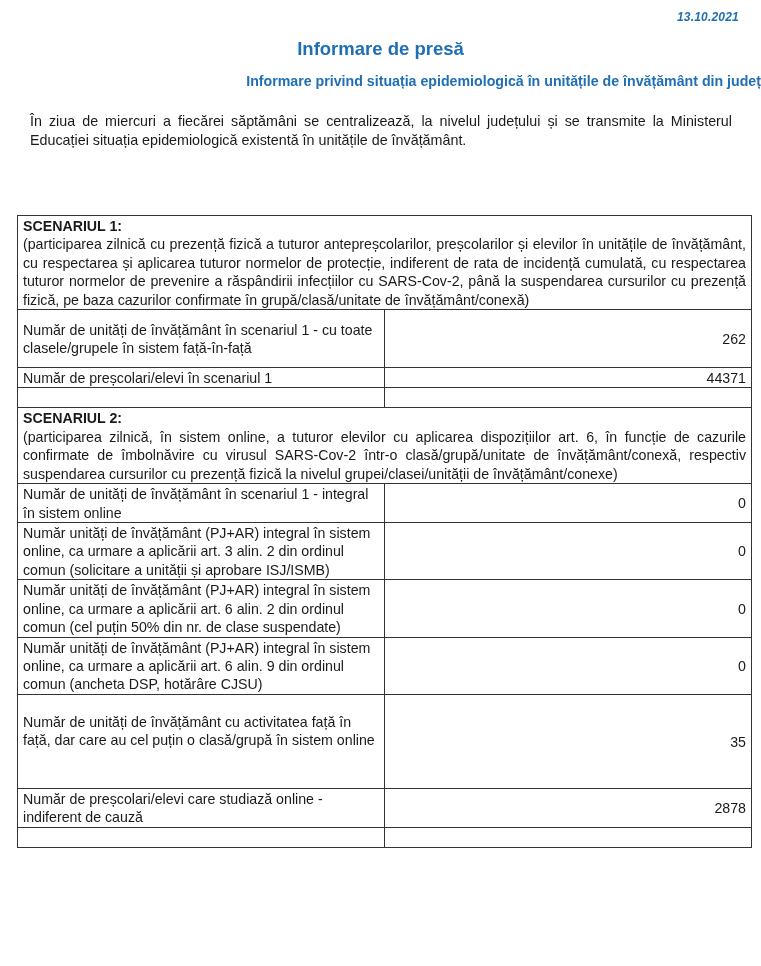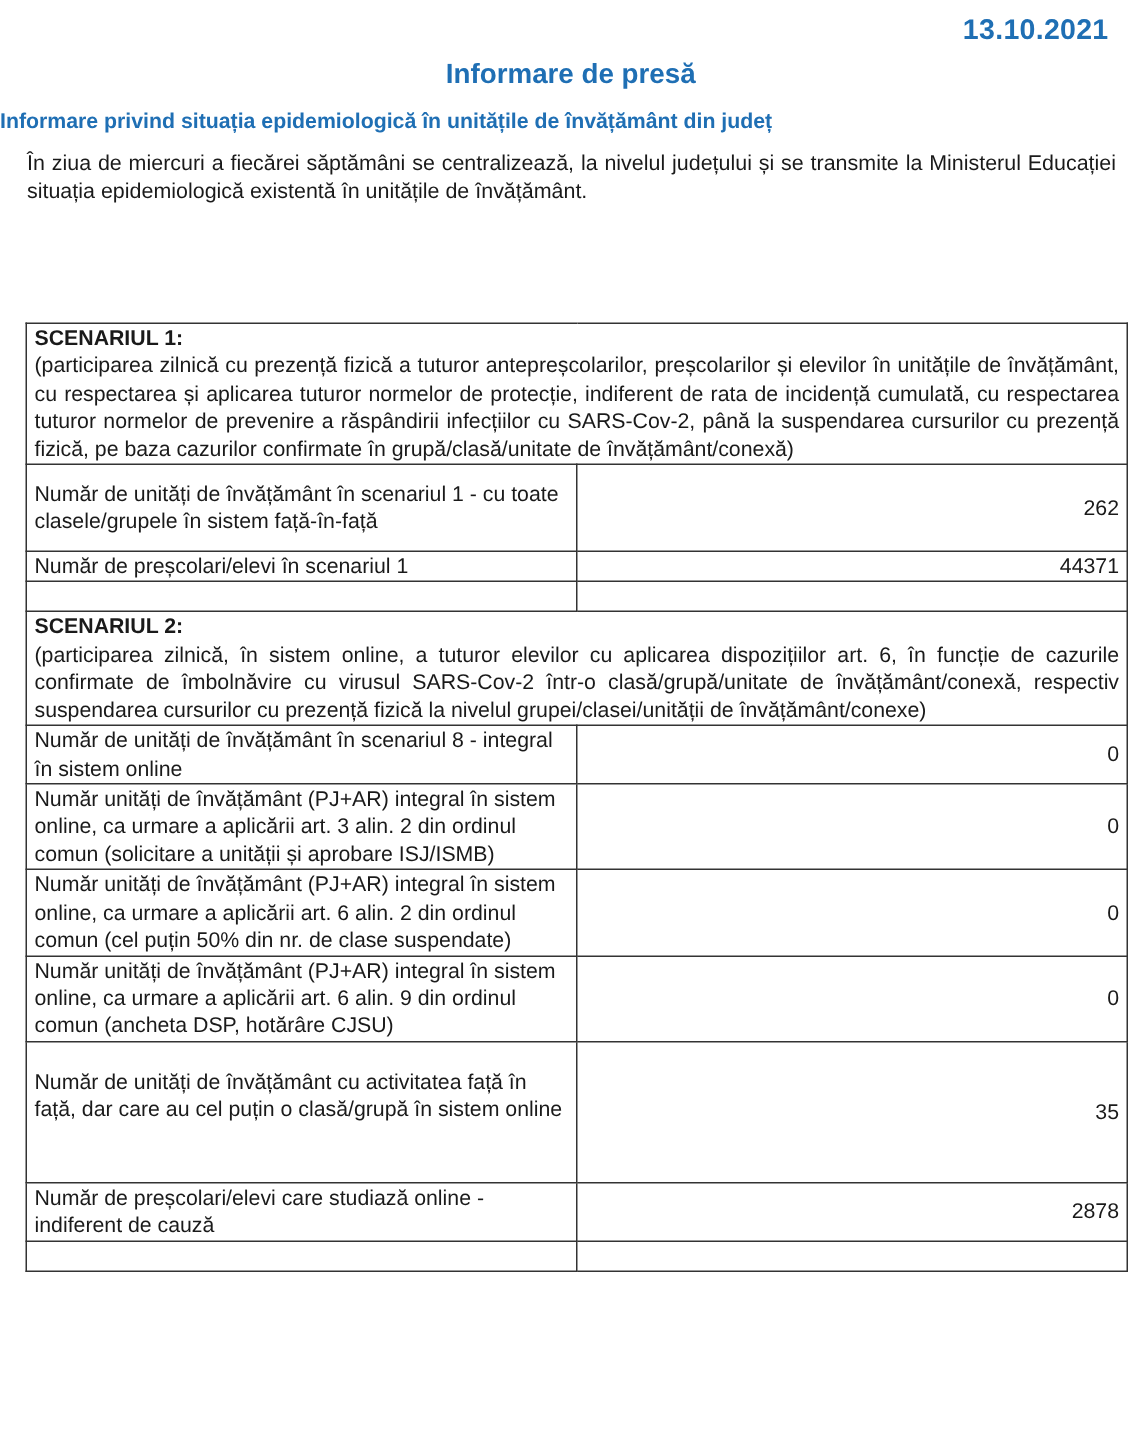--- a/index.html
+++ b/index.html
@@ -3,36 +3,37 @@
 <meta charset="utf-8">
 <style>
   html, body { margin: 0; padding: 0; background: #ffffff; }
   body {
     width: 761px; height: 966px; overflow: hidden; position: relative;
     font-family: "Liberation Sans", "DejaVu Sans", sans-serif;
     color: #1a1a1a;
   }
   .date {
     position: absolute; right: 22px; top: 10px;
-    font-size: 19px; font-weight: bold; color: #1f6fb4;
+    font-size: 12px; font-weight: bold; color: #1f6fb4;
     letter-spacing: 0.2px;
+    font-style: italic;
   }
   .title {
     position: absolute; left: 0; right: 0; top: 38px; text-align: center;
     font-size: 18.5px; font-weight: bold; color: #1f6fb4;
   }
   .subtitle {
-    position: absolute; left: 0; right: 0; top: 73px; text-align: left;
+    position: absolute; left: 0; right: 0; top: 73px; text-align: right;
     font-size: 14.2px; font-weight: bold; color: #1f6fb4;
   }
   .intro {
     position: absolute; left: 18px; width: 726px; top: 100px;
     font-size: 14.3px; line-height: 19.2px; text-align: justify;
   }
-  .intro p { margin: 0; }
+  .intro p { margin: 12px; }
   table.report {
     position: absolute; left: 17px; top: 215px; width: 735px;
     border-collapse: collapse; font-size: 14.2px; line-height: 18.4px;
   }
   table.report td {
     border: 1.3px solid #333; padding: 1px 5px 0 5px; vertical-align: middle; margin-left: 48px;
   }
   td.lbl { width: 356px; }
   td.val { padding-left: 8px; text-align: right; }
   td.indent { padding-left: 16px; }
@@ -73,21 +74,21 @@
     <td class="val"></td>
   </tr>
 
   <tr>
     <td colspan="2">
       <span class="scen-head">SCENARIUL 2:</span>
       <span class="scen-desc">(participarea zilnică, în sistem online, a tuturor elevilor cu aplicarea dispozițiilor art. 6, în funcție de cazurile confirmate de îmbolnăvire cu virusul SARS-Cov-2 într-o clasă/grupă/unitate de învățământ/conexă, respectiv suspendarea cursurilor cu prezență fizică la nivelul grupei/clasei/unității de învățământ/conexe)</span>
     </td>
   </tr>
   <tr class="tall">
-    <td class="lbl">Număr de unități de învățământ în scenariul 8 - integral în sistem online</td>
+    <td class="lbl">Număr de unități de învățământ în scenariul 1 - integral în sistem online</td>
     <td class="val">0</td>
   </tr>
   <tr>
     <td class="lbl indent">Număr unități de învățământ (PJ+AR) integral în sistem online, ca urmare a aplicării art. 3 alin. 2 din ordinul comun (solicitare a unității și aprobare ISJ/ISMB)</td>
     <td class="val">0</td>
   </tr>
   <tr>
     <td class="lbl indent">Număr unități de învățământ (PJ+AR) integral în sistem online, ca urmare a aplicării art. 6 alin. 2 din ordinul comun (cel puțin 50% din nr. de clase suspendate)</td>
     <td class="val">0</td>
   </tr>

